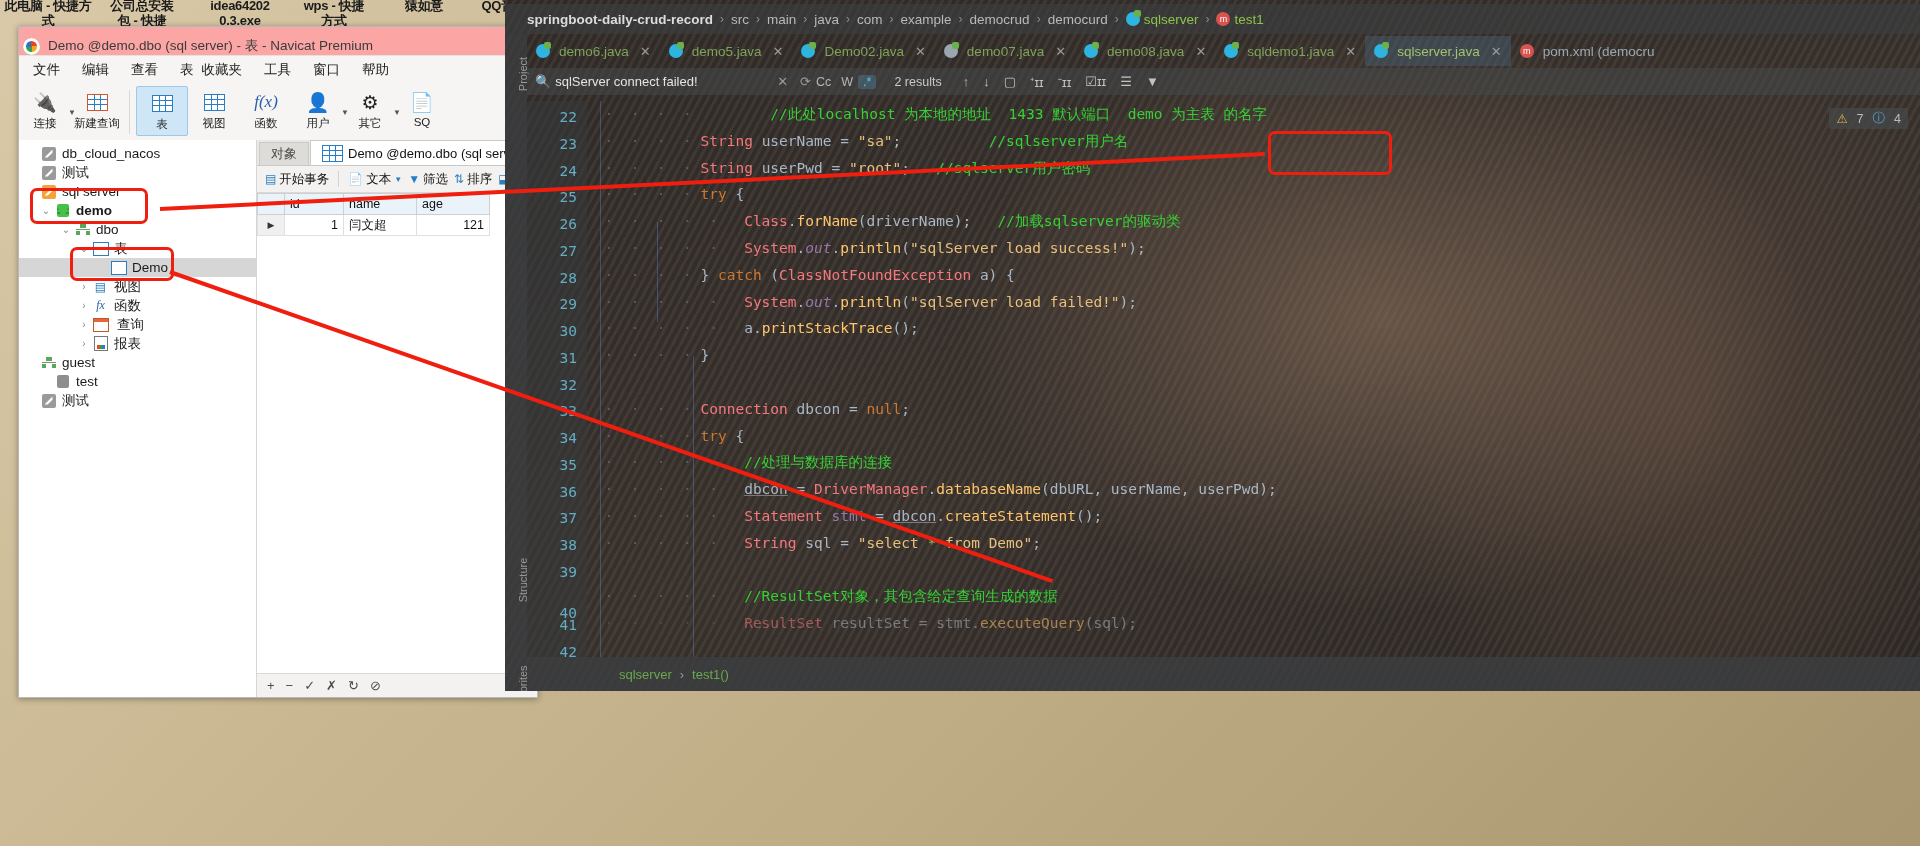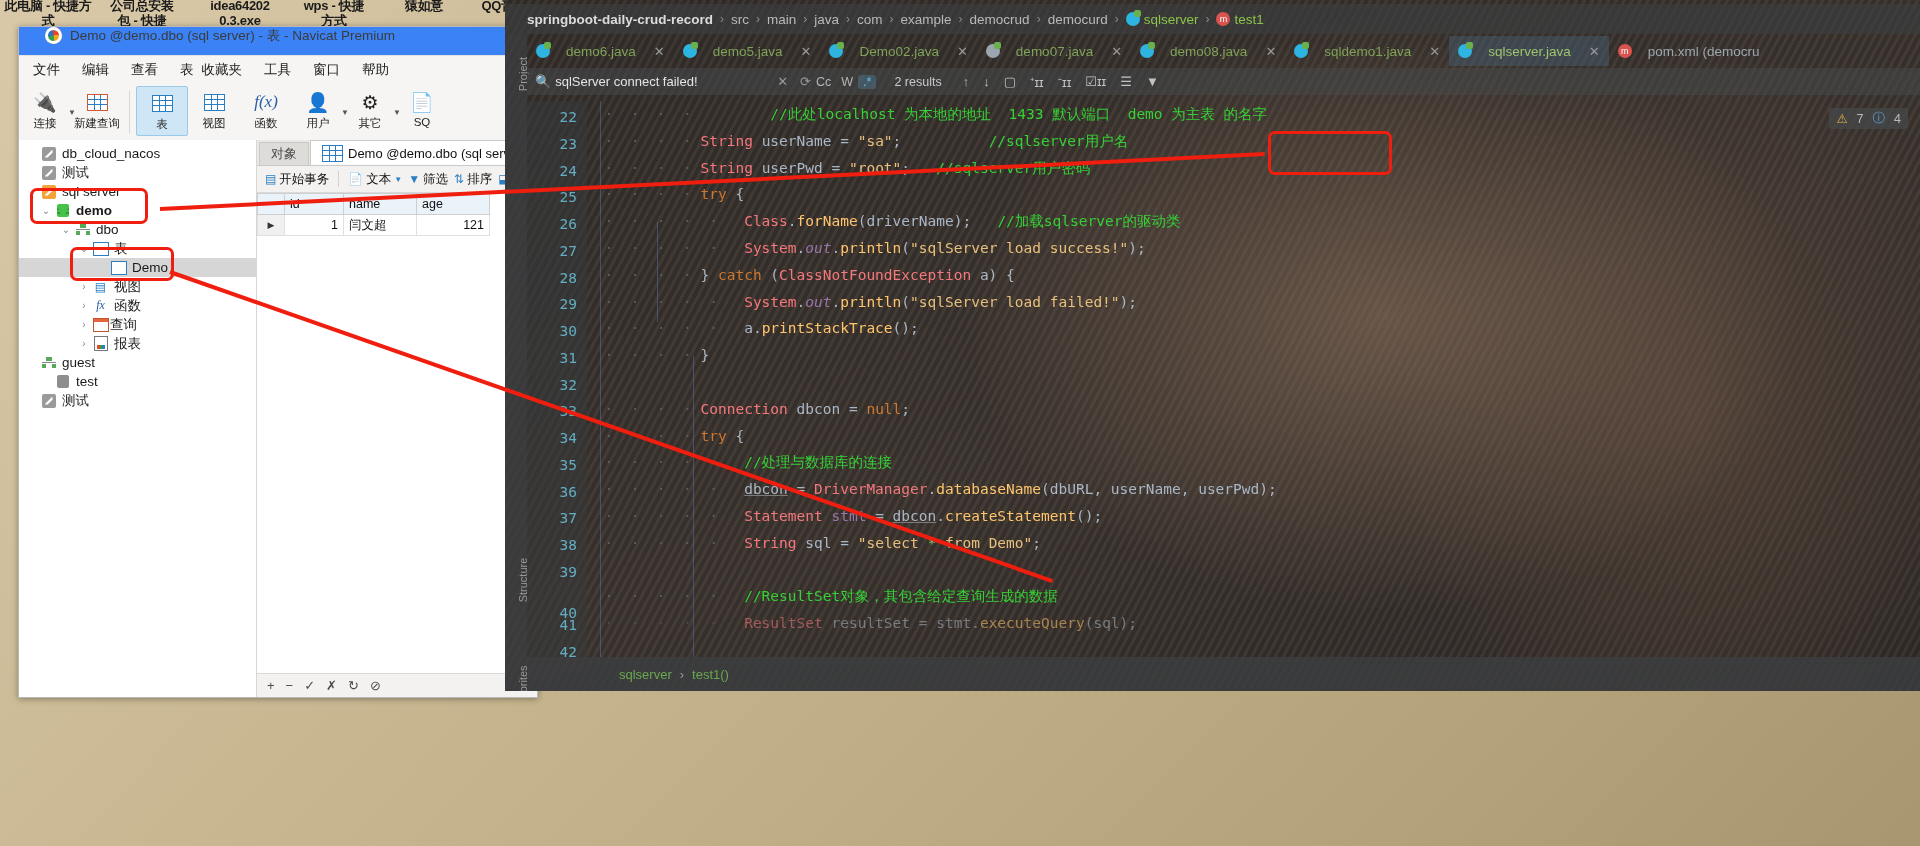--- a/index.html
+++ b/index.html
@@ -13,22 +13,22 @@
     background:linear-gradient(135deg,#d9c9a8 0%,#c9b892 35%,#b9a87f 70%,#a89670 100%);}
   #desktop-icons{position:absolute;top:0;left:0;width:540px;height:30px;}
   .desk-ico{position:absolute;top:-2px;color:#1b1b1b;font-size:13px;font-weight:bold;
      text-align:center;line-height:15px;width:92px;white-space:pre-line;letter-spacing:-.3px;}
   .desk-ico.wide{width:108px;}
 
   
   #navicat{position:absolute;left:18px;top:26px;width:518px;height:670px;
      background:#f1f0ee;border:1px solid #b9b9b9;box-shadow:0 1px 6px rgba(0,0,0,.35);
      overflow:hidden;}
-  #nv-title{height:28px;display:flex;align-items:flex-start;gap:8px;padding:0 26px;
-     background:#3b82f6;border-bottom:1px solid #e2e2e2;}
+  #nv-title{height:28px;display:flex;align-items:flex-end;gap:8px;padding:0 4px;
+     background:#fca5a5;border-bottom:1px solid #e2e2e2;}
   #nv-title .logo{width:17px;height:17px;border-radius:50%;
      background:conic-gradient(#e8442c 0 25%,#f3a81c 0 50%,#36a14a 0 75%,#2a73c6 0 100%);
      box-shadow:inset 0 0 0 3px #fff;}
   #nv-title .txt{font-size:13.5px;color:#3b3b3b;}
   #nv-menu{height:28px;display:flex;align-items:center;gap:22px;padding:0 14px;
      background:#f6f5f3;font-size:13.5px;color:#222;}
   #nv-menu span{cursor:default;}
   #nv-toolbar{height:56px;display:flex;align-items:flex-start;background:#f6f5f3;
      border-bottom:1px solid #dedede;padding-top:2px;}
   .tb-item{width:52px;display:flex;flex-direction:column;align-items:center;gap:1px;
@@ -119,21 +119,21 @@
   .cl-ic{display:inline-block;width:14px;height:14px;border-radius:50%;
      background:#2eb4e0;position:relative;margin-right:4px;vertical-align:-3px;}
   .cl-ic:after{content:"";position:absolute;right:-1px;top:-2px;width:7px;height:7px;
      background:#6ab04c;border-radius:2px;}
   .mvn-ic{display:inline-block;width:14px;height:14px;border-radius:50%;background:#d9534f;
      color:#fff;font-size:9px;text-align:center;line-height:14px;margin-right:4px;vertical-align:-3px;}
   .crumb-green{color:#8bc34a;}
 
   #idea-tabs{position:absolute;left:22px;top:36px;right:0;height:30px;display:flex;
      align-items:center;gap:0;font-size:13.5px;}
-  .etab{display:flex;align-items:center;gap:12px;height:30px;padding:0 9px;color:#7fa35a;}
+  .etab{display:flex;align-items:center;gap:5px;height:30px;padding:0 9px;color:#7fa35a;}
   .etab .x{color:#9a9a9a;font-size:13px;margin-left:6px;}
   .etab.act{background:rgba(70,90,105,.55);color:#9fc36e;}
   .etab.pom{color:#9aa7b0;}
 
   #idea-leftbar{position:absolute;left:0;top:34px;width:22px;bottom:0;
      background:rgba(60,63,65,.75);color:#9a9a9a;font-size:11px;}
   .vlabel{position:absolute;left:-12px;width:60px;text-align:center;
      transform:rotate(-90deg);transform-origin:center;}
 
   #idea-find{position:absolute;left:22px;top:68px;right:0;height:27px;
@@ -320,21 +320,21 @@
       <div class="tn" style="padding-left:58px">
         <span class="ar">›</span>
         <span class="ic fx-ic">fx</span>
         <span style="margin-left:4px">函数</span>
       </div>
       <div class="tn" style="padding-left:58px">
         <span class="ar">›</span>
         <span class="ic">
             <span class="qry-ic"></span>
           </span>
-        <span style="margin-left:0">查询</span>
+        <span style="margin-left:7px">查询</span>
       </div>
       <div class="tn" style="padding-left:58px">
         <span class="ar">›</span>
         <span class="ic">
             <span class="rep-ic"></span>
           </span>
         <span style="margin-left:4px">报表</span>
       </div>
       <div class="tn" style="">
         <span class="ar"></span>

